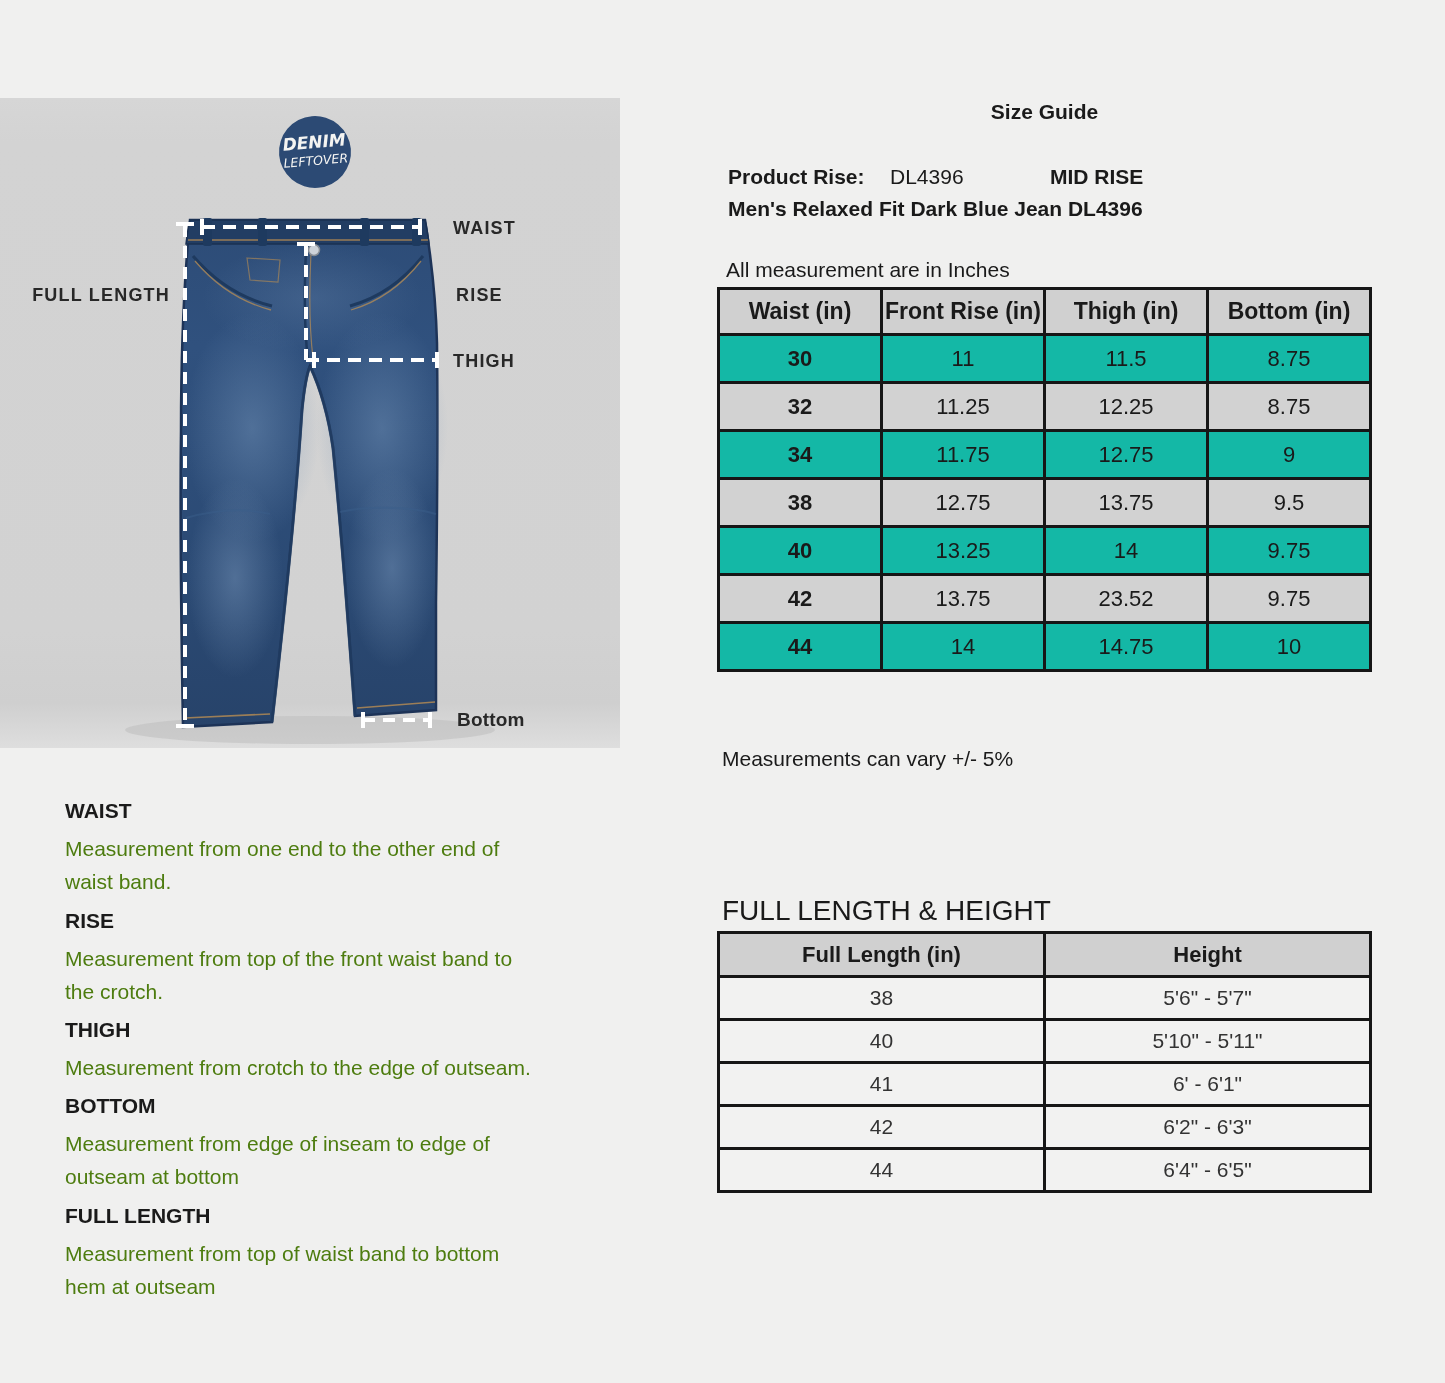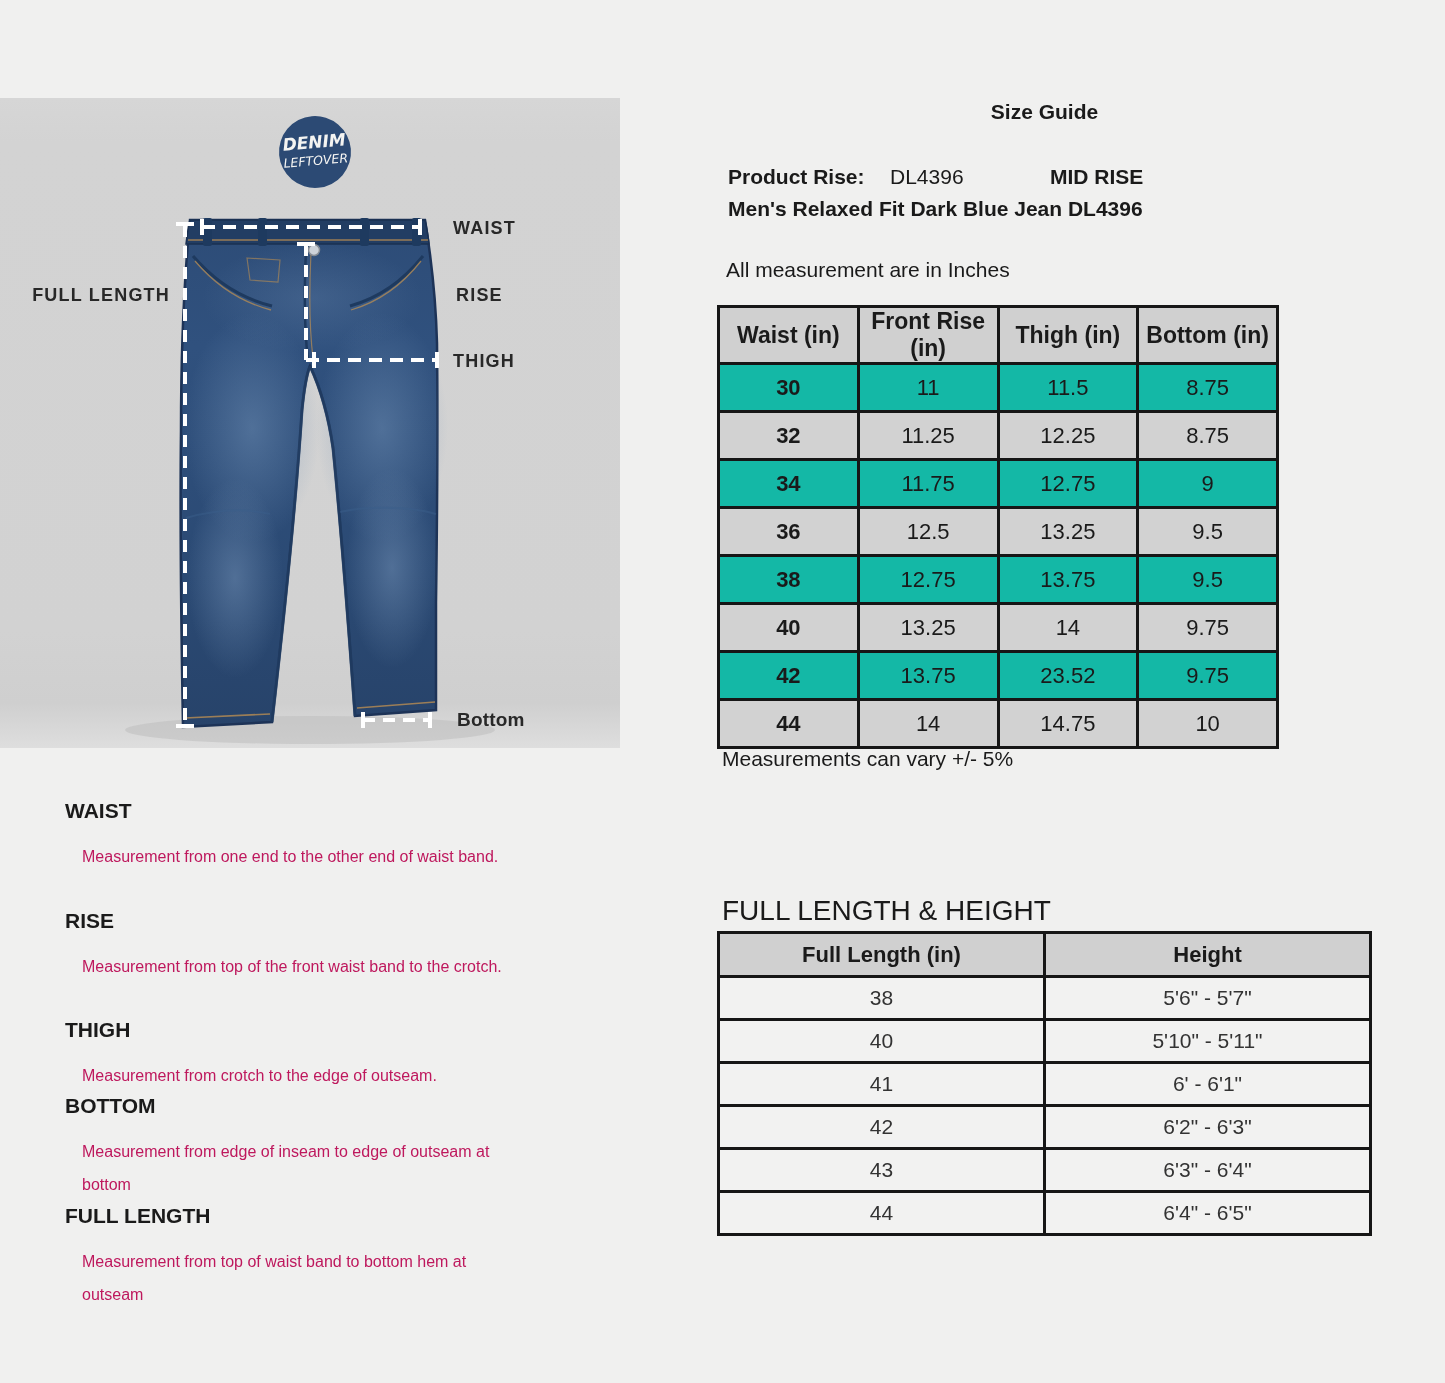--- a/index.html
+++ b/index.html
@@ -33,38 +33,38 @@
   #product-code{left:890px;}
   #product-fit{left:1050px;font-weight:bold;}
   #product-name{left:728px;top:197px;font-size:21px;font-weight:bold;white-space:nowrap;}
   #units-note{left:726px;top:258px;font-size:21px;white-space:nowrap;}
   #variance-note{left:722px;top:747px;font-size:21px;white-space:nowrap;}
   #height-title{left:722px;top:895px;font-size:28px;font-weight:normal;white-space:nowrap;}
   
   table{border-collapse:collapse;table-layout:fixed;position:absolute;
     font-family:"Liberation Sans",sans-serif;}
   th,td{border:3px solid #161616;text-align:center;vertical-align:middle;padding:0;}
-  #size-table{left:717px;top:287px;width:562px;margin-top:18px;}
+  #size-table{left:717px;top:287px;width:655px;}
   #size-table th{height:43px;font-size:23px;background:#d0d0d0;}
   #size-table td{height:45px;font-size:22px;background:#14b8a6;}
   #size-table tbody tr:nth-child(even) td{background:#d2d2d2;}
   #size-table td:first-child{font-weight:bold;}
   #height-table{left:717px;top:931px;width:655px;}
   #height-table th{height:41px;font-size:22px;background:#d0d0d0;}
   #height-table td{height:40px;font-size:21px;background:#f2f2f1;color:#333;}
   
   #definitions{position:absolute;left:65px;top:0;width:478px;}
   .def-section{position:absolute;left:0;width:478px;}
   .def-section:nth-of-type(1){top:799px;}
   .def-section:nth-of-type(2){top:909px;}
   .def-section:nth-of-type(3){top:1018px;}
   .def-section:nth-of-type(4){top:1094px;}
   .def-section:nth-of-type(5){top:1204px;}
   .def-section h3{margin:0 0 9px 0;font-size:21px;font-weight:bold;}
-  .def-section p{margin:17px;font-size:16px;line-height:33px;color:#be185d;}
+  .def-section p{margin:0;font-size:21px;line-height:33px;color:#4d7c0f;}
 </style>
 </head>
 <body>
 
 <div class="photo-panel">
   <svg width="620" height="650" viewBox="0 0 620 650">
     <defs>
       <linearGradient id="denim" x1="0" y1="0" x2="0" y2="1">
         <stop offset="0" stop-color="#2d4c77"></stop>
         <stop offset="0.25" stop-color="#30517e"></stop>
@@ -198,26 +198,20 @@
         <td>12.25</td>
         <td>8.75</td>
       </tr>
       <tr>
         <td>34</td>
         <td>11.75</td>
         <td>12.75</td>
         <td>9</td>
       </tr>
       <tr>
-        <td>36</td>
-        <td>12.5</td>
-        <td>13.25</td>
-        <td>9.5</td>
-      </tr>
-      <tr>
         <td>38</td>
         <td>12.75</td>
         <td>13.75</td>
         <td>9.5</td>
       </tr>
       <tr>
         <td>40</td>
         <td>13.25</td>
         <td>14</td>
         <td>9.75</td>
@@ -259,24 +253,20 @@
       </tr>
       <tr>
         <td>41</td>
         <td>6' - 6'1"</td>
       </tr>
       <tr>
         <td>42</td>
         <td>6'2" - 6'3"</td>
       </tr>
       <tr>
-        <td>43</td>
-        <td>6'3" - 6'4"</td>
-      </tr>
-      <tr>
         <td>44</td>
         <td>6'4" - 6'5"</td>
       </tr>
     </tbody>
   </table>
 
 <div id="definitions">
     <div class="def-section">
       <h3>WAIST</h3>
       <p>Measurement from one end to the other end of waist band.</p>

